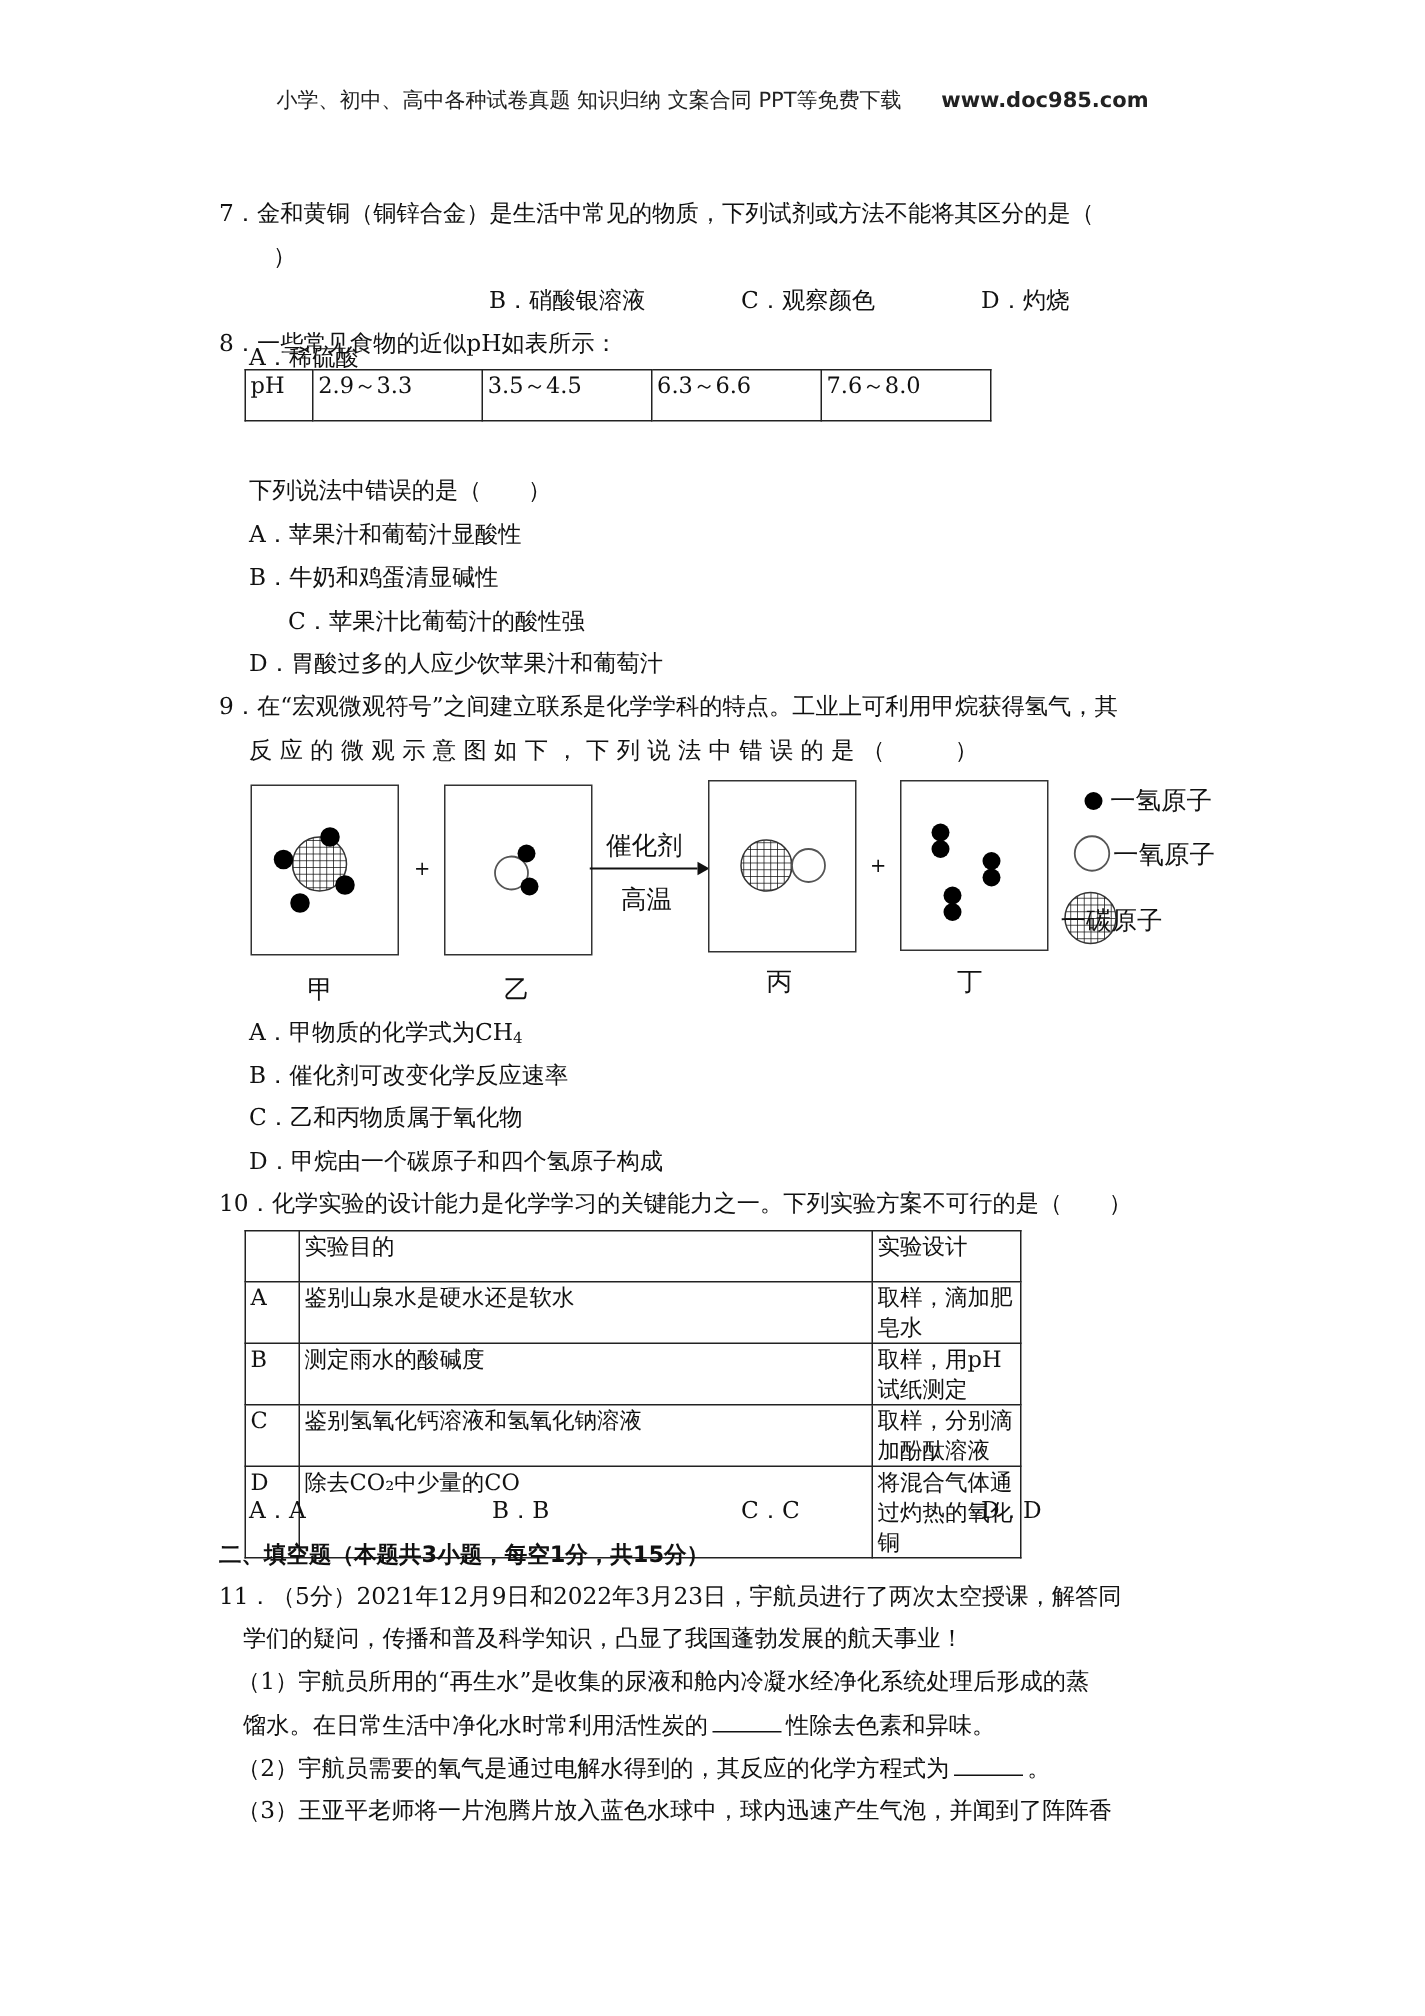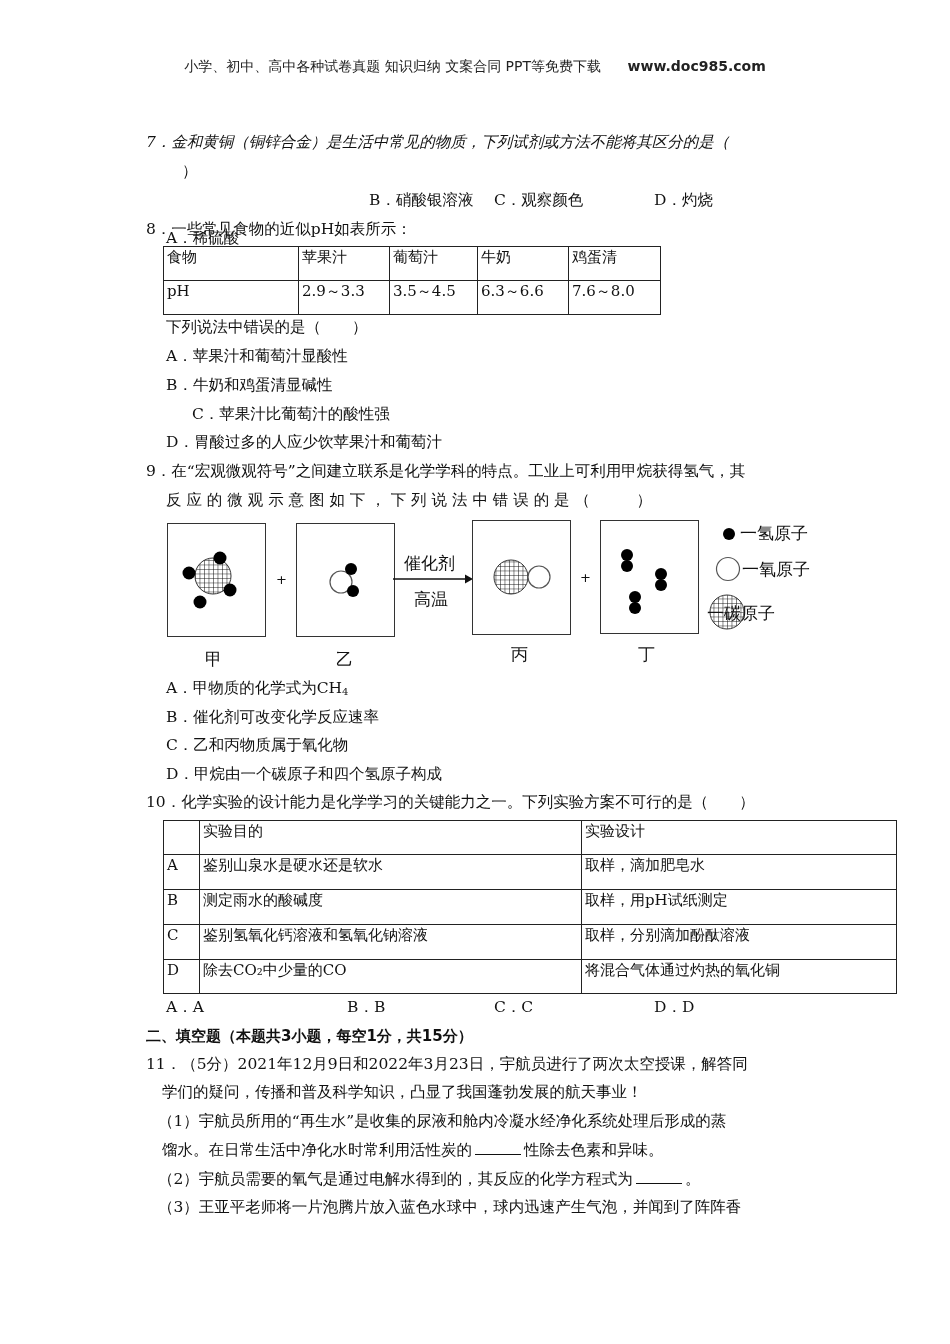--- a/index.html
+++ b/index.html
@@ -25,37 +25,30 @@
   .sub { font-size: 10px; vertical-align: -2px; }
 </style>
 </head>
 <body>
 
 <div class="abs header">
   <span>小学、初中、高中各种试卷真题 知识归纳 文案合同 PPT等免费下载</span>
   <span class="url">www.doc985.com</span>
 </div>
 
-<div class="abs line" style="left:146px; top:132px;font-style:italic;">7．金和黄铜（铜锌合金）是生活中常见的物质，下列试剂或方法不能将其区分的是（</div>
+<div class="abs line" style="left:146px; top:132px;">7．金和黄铜（铜锌合金）是生活中常见的物质，下列试剂或方法不能将其区分的是（</div>
 <div class="abs line" style="left:182px; top:161px;">）</div>
 <div class="abs line" style="left:166px; top:192px;margin-top:36px;">A．稀硫酸</div>
-<div class="abs line" style="left:326px; top:190px;margin-left:43px;">B．硝酸银溶液</div>
+<div class="abs line" style="left:326px; top:190px;">B．硝酸银溶液</div>
 <div class="abs line" style="left:494px; top:190px;">C．观察颜色</div>
 <div class="abs line" style="left:654px; top:190px;">D．灼烧</div>
 
 <div class="abs line" style="left:146px; top:219px;">8．一些常见食物的近似pH如表所示：</div>
 <table class="t" style="left:163px; top:246px; width:498px;">
   <tbody>
-      <tr style="height:34px;">
-    <td style="width:131px;">食物</td>
-    <td style="width:87px;">苹果汁</td>
-    <td style="width:84px;">葡萄汁</td>
-    <td style="width:87px;">牛奶</td>
-    <td>鸡蛋清</td>
-  </tr>
   <tr style="height:34px;">
     <td>pH</td>
     <td>2.9～3.3</td>
     <td>3.5～4.5</td>
     <td>6.3～6.6</td>
     <td>7.6～8.0</td>
   </tr>
 </tbody>
   </table>
 <div class="abs line" style="left:166px; top:317px;">下列说法中错误的是（　　）</div>
@@ -142,21 +135,21 @@
 </div>
 
 <div class="abs line" style="left:166px; top:678px;">
   <span>A．甲物质的化学式为CH</span><span class="sub">4</span>
 </div>
 <div class="abs line" style="left:166px; top:707px;">B．催化剂可改变化学反应速率</div>
 <div class="abs line" style="left:166px; top:735px;">C．乙和丙物质属于氧化物</div>
 <div class="abs line" style="left:166px; top:764px;">D．甲烷由一个碳原子和四个氢原子构成</div>
 
 <div class="abs line" style="left:146px; top:792px;">10．化学实验的设计能力是化学学习的关键能力之一。下列实验方案不可行的是（　　）</div>
-<table class="t" style="left:163px; top:820px; width:734px;">
+<table class="t" style="left:163px; top:820px; width:518px;">
   <tbody>
       <tr style="height:34px;">
     <td style="width:32px;"></td>
     <td style="width:378px;">实验目的</td>
     <td>实验设计</td>
   </tr>
   <tr style="height:35px;">
     <td>A</td>
     <td>鉴别山泉水是硬水还是软水</td>
     <td>取样，滴加肥皂水</td>
@@ -172,21 +165,21 @@
     <td>取样，分别滴加酚酞溶液</td>
   </tr>
   <tr style="height:34px;">
     <td>D</td>
     <td>除去CO₂中少量的CO</td>
     <td>将混合气体通过灼热的氧化铜</td>
   </tr>
 </tbody>
   </table>
 <div class="abs line" style="left:166px; top:997px;">A．A</div>
-<div class="abs line" style="left:347px; top:997px;">B．B</div>
+<div class="abs line" style="left:328px; top:997px;">B．B</div>
 <div class="abs line" style="left:494px; top:997px;">C．C</div>
 <div class="abs line" style="left:654px; top:997px;">D．D</div>
 
 <div class="abs line sectitle" style="left:146px; top:1026px;">二、填空题（本题共3小题，每空1分，共15分）</div>
 
 <div class="abs line" style="left:146px; top:1054px;">11．（5分）2021年12月9日和2022年3月23日，宇航员进行了两次太空授课，解答同</div>
 <div class="abs line" style="left:162px; top:1082px;">学们的疑问，传播和普及科学知识，凸显了我国蓬勃发展的航天事业！</div>
 <div class="abs line" style="left:158px; top:1111px;">（1）宇航员所用的“再生水”是收集的尿液和舱内冷凝水经净化系统处理后形成的蒸</div>
 <div class="abs line" style="left:162px; top:1140px;">
   <span>馏水。在日常生活中净化水时常利用活性炭的</span><span class="blank"></span><span>性除去色素和异味。</span>

